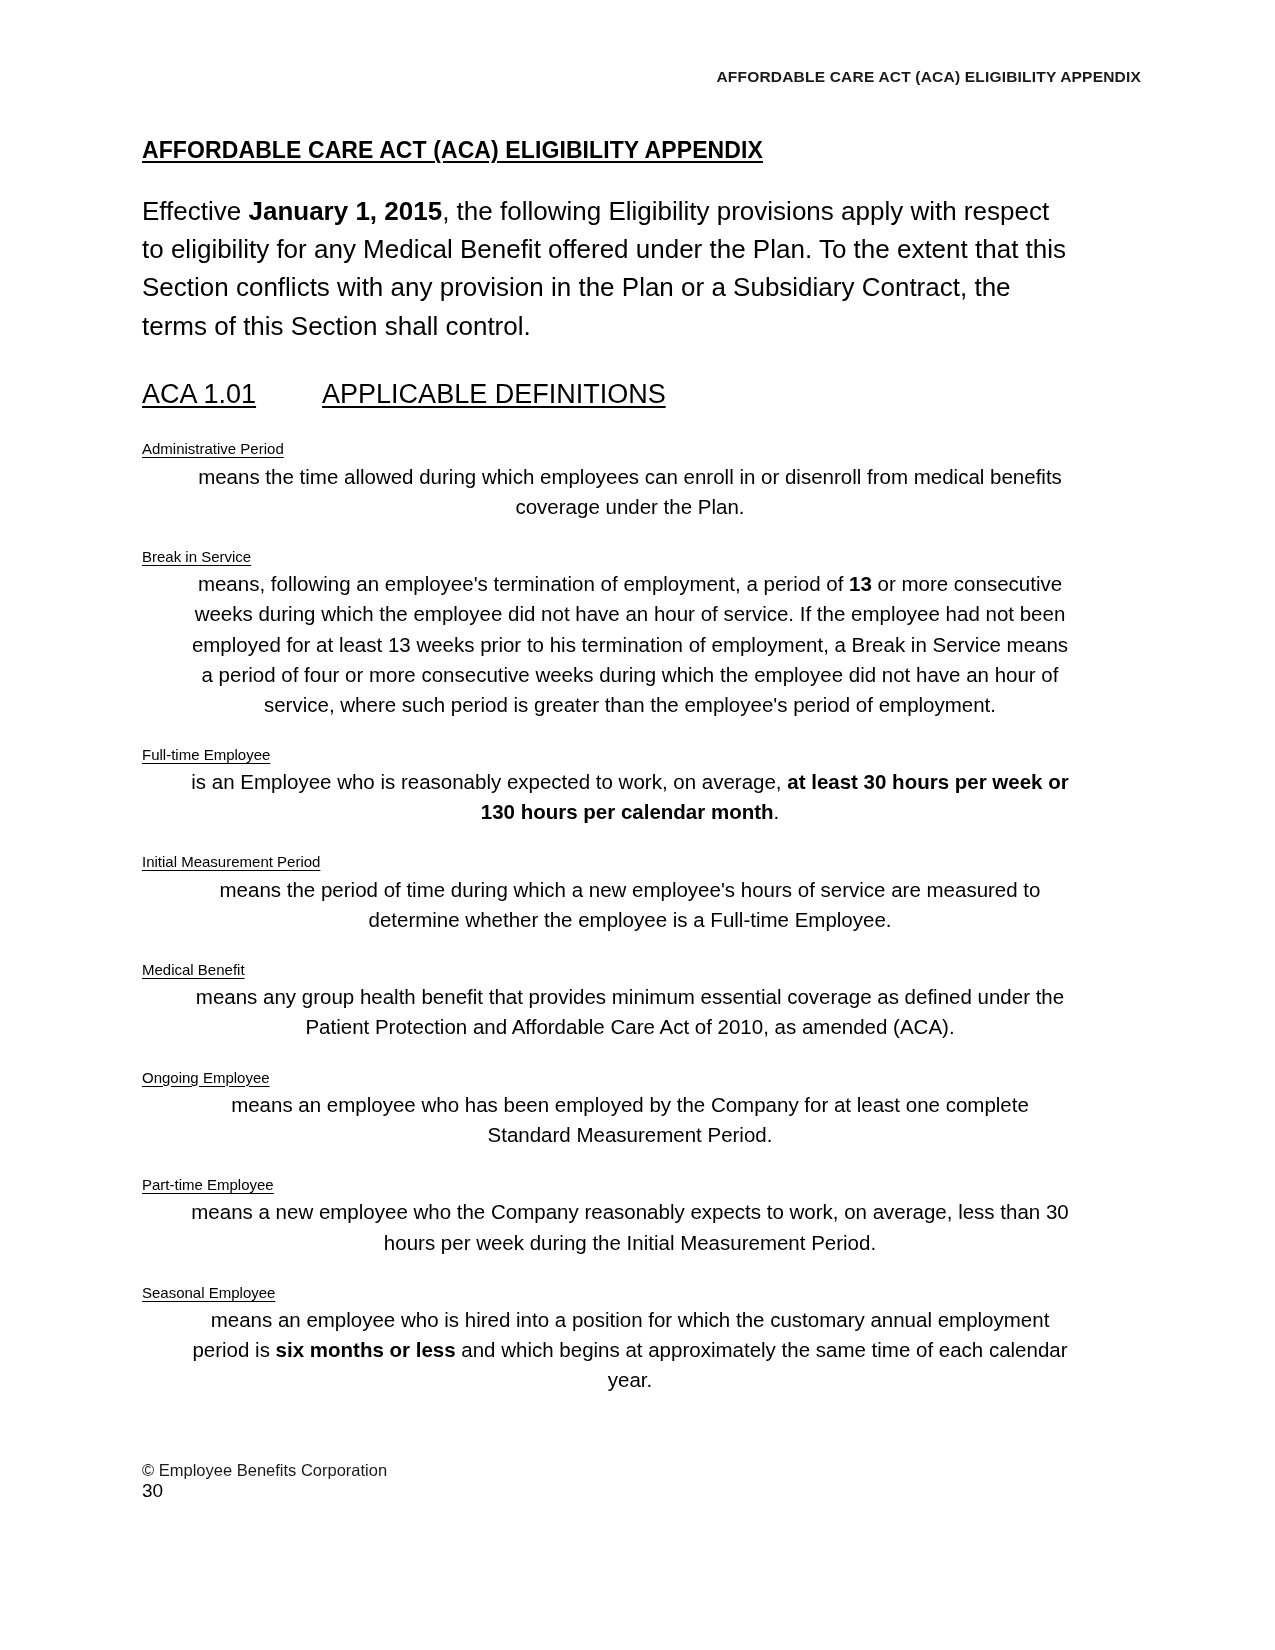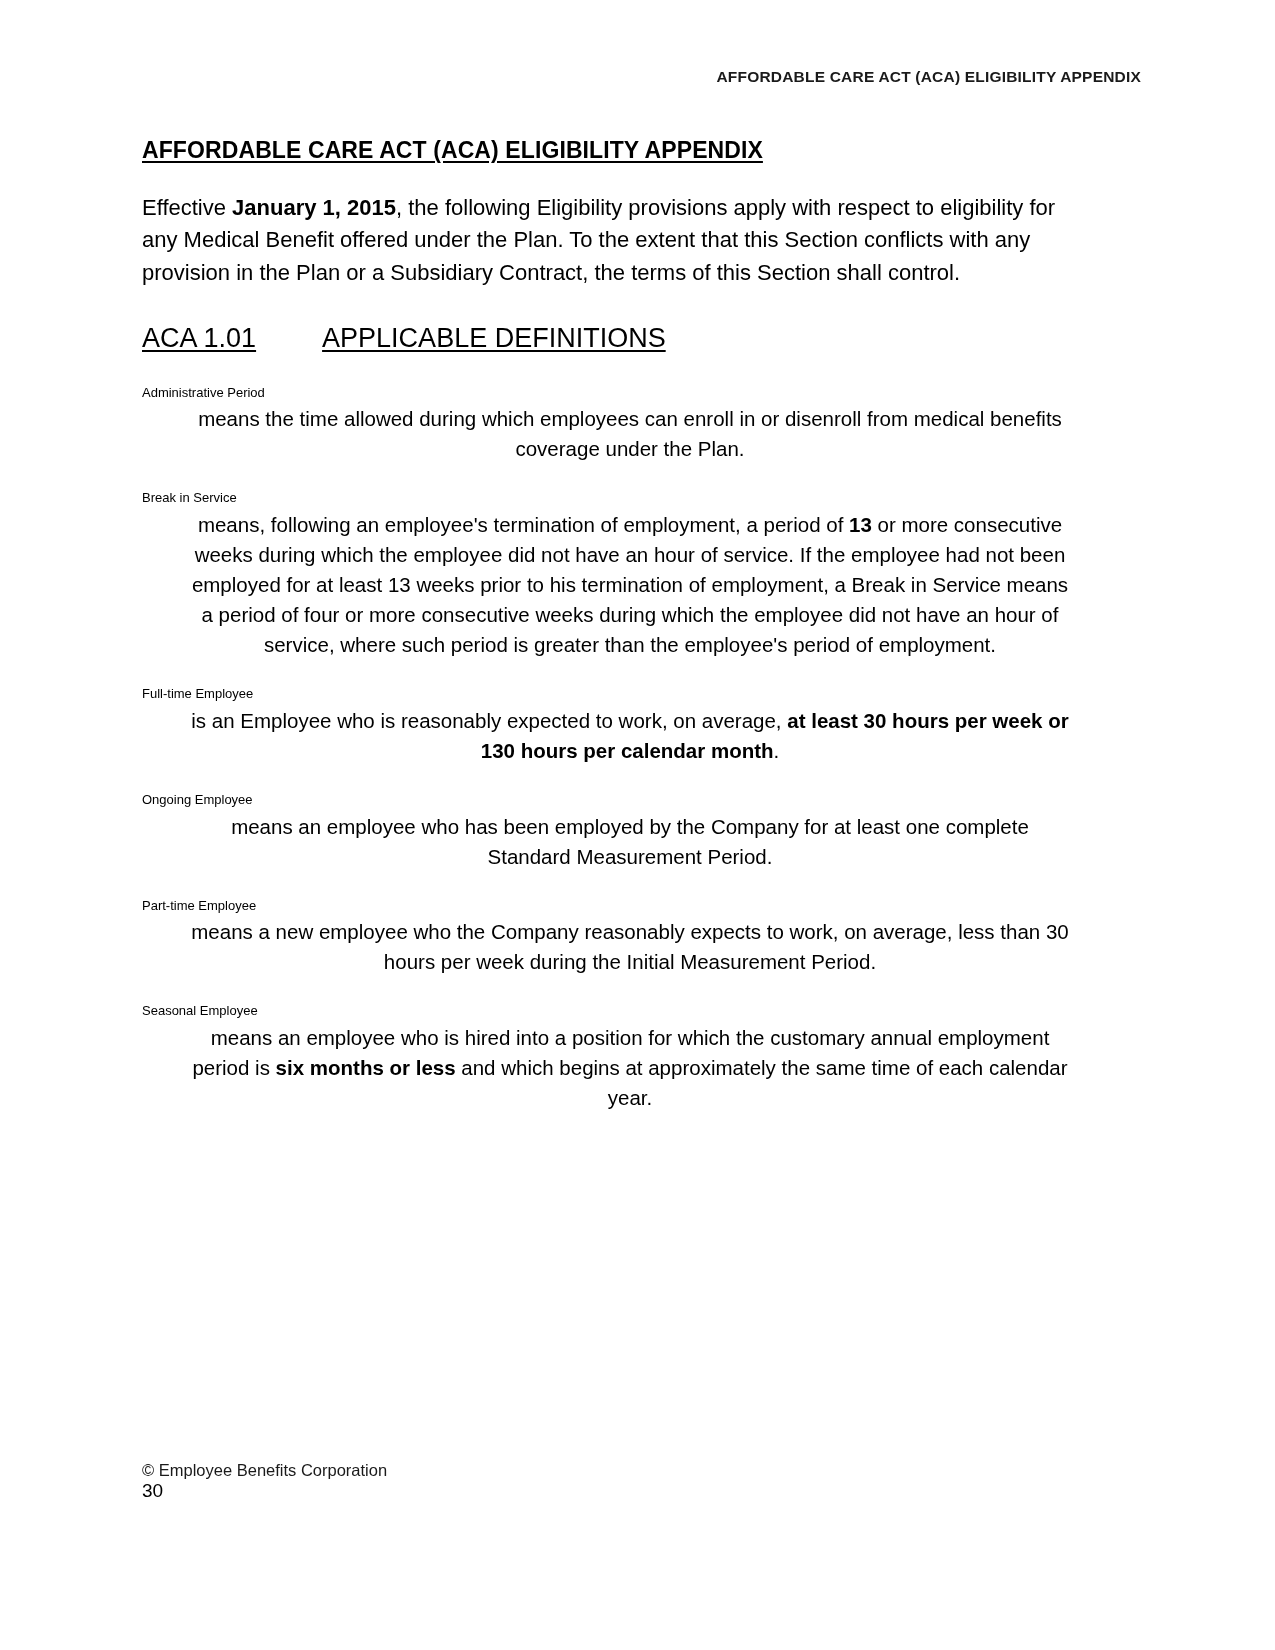--- a/index.html
+++ b/index.html
@@ -43,21 +43,21 @@
     font-size: 23px;
     font-weight: 700;
     margin: 0 0 0 0;
     padding: 0;
     text-decoration: underline;
     text-underline-offset: 3px;
     letter-spacing: 0.1px;
     line-height: 1.3;
   }
   p.para {
-    font-size: 22px;
+    font-size: 26px;
     line-height: 1.47;
     margin: 26px 0 0 0;
     padding: 0;
     text-align: left;
   }
   .section-heading {
     font-size: 27px;
     margin: 30px 0 0 0;
     line-height: 1.47;
   }
@@ -70,22 +70,23 @@
     display: inline-block;
     width: 66px;
   }
   .term-block {
     margin-top: 24px;
   }
   .term-block:first-of-type {
     margin-top: 26px;
   }
   .term {
-    font-size: 13px;
+    font-size: 15px;
     line-height: 1.42;
+    text-decoration: underline;
     text-underline-offset: 3px;
     display: inline-block;
   }
   .definition {
     font-size: 20.5px;
     line-height: 1.47;
     margin: 2px 0 0 46px;
     text-align: center;
   }
   b, strong { font-weight: 700; }
@@ -130,21 +131,29 @@
     <div class="term-block">
       <div class="term">Break in Service</div>
       <div class="definition"><span>means, following an employee's termination of employment, a period of </span><b>13</b><span> or more consecutive weeks during which the employee did not have an hour of service. If the employee had not been employed for at least 13 weeks prior to his termination of employment, a Break in Service means a period of four or more consecutive weeks during which the employee did not have an hour of service, where such period is greater than the employee's period of employment.</span></div>
     </div>
 
     <div class="term-block">
       <div class="term">Full-time Employee</div>
       <div class="definition"><span>is an Employee who is reasonably expected to work, on average, </span><b>at least 30 hours per week or 130 hours per calendar month</b><span>.</span></div>
     </div>
 
+    <div class="term-block">
+      <div class="term">Initial Measurement Period</div>
+      <div class="definition">means the period of time during which a new employee's hours of service are measured to determine whether the employee is a Full-time Employee.</div>
+    </div>
 
+    <div class="term-block">
+      <div class="term">Medical Benefit</div>
+      <div class="definition">means any group health benefit that provides minimum essential coverage as defined under the Patient Protection and Affordable Care Act of 2010, as amended (ACA).</div>
+    </div>
 
     <div class="term-block">
       <div class="term">Ongoing Employee</div>
       <div class="definition">means an employee who has been employed by the Company for at least one complete Standard Measurement Period.</div>
     </div>
 
     <div class="term-block">
       <div class="term">Part-time Employee</div>
       <div class="definition">means a new employee who the Company reasonably expects to work, on average, less than 30 hours per week during the Initial Measurement Period.</div>
     </div>

